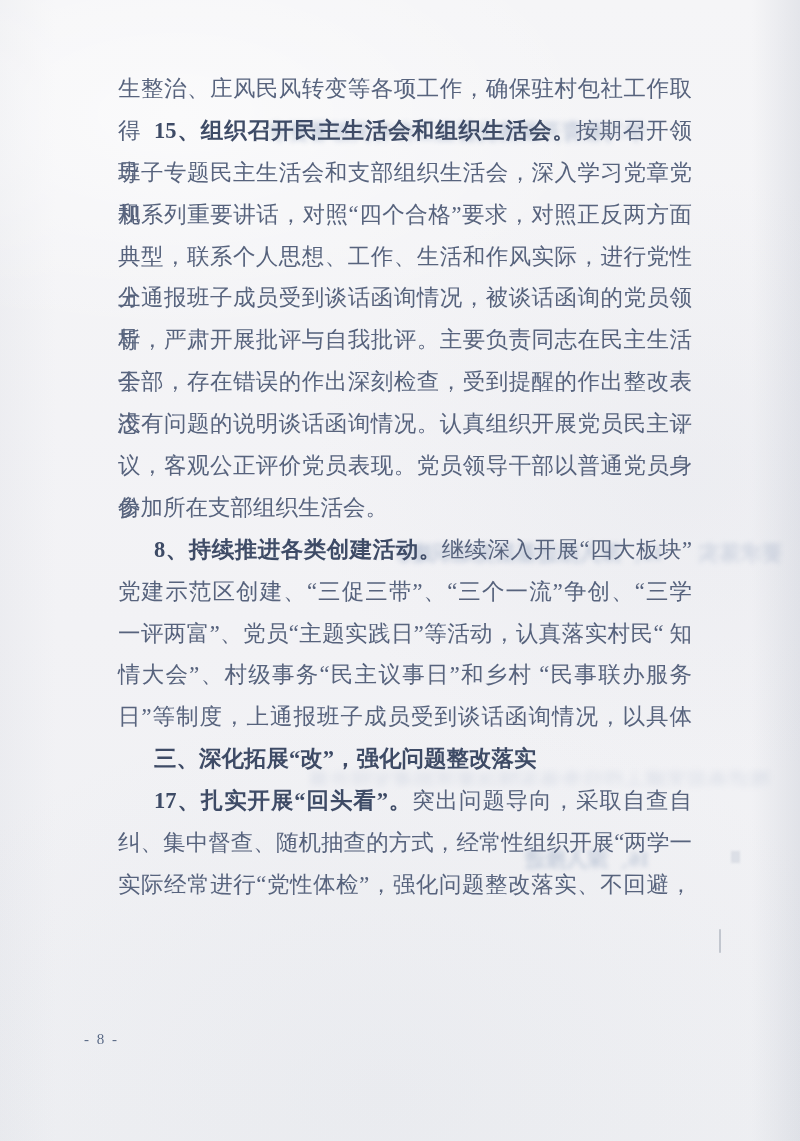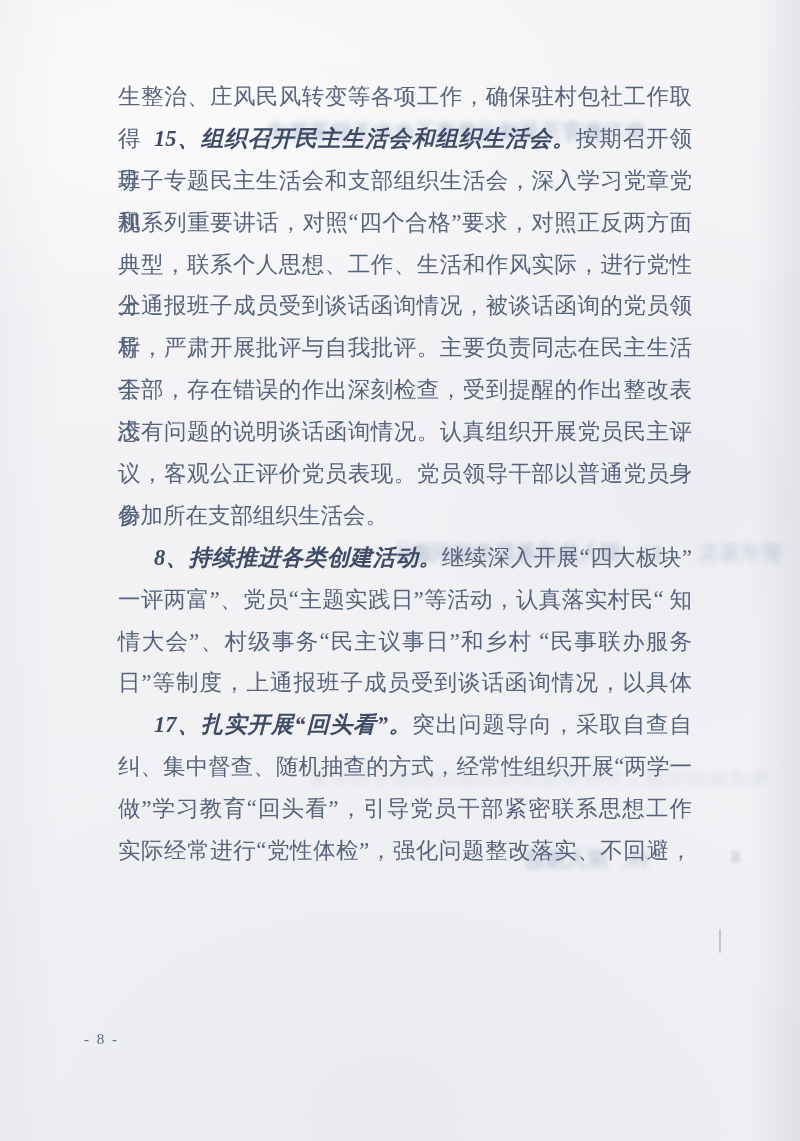--- a/index.html
+++ b/index.html
@@ -25,35 +25,35 @@
     background:
       radial-gradient(620px 320px at 22% 10%, rgba(255,255,255,0.55), transparent 70%),
       radial-gradient(520px 420px at 86% 42%, rgba(208,212,222,0.18), transparent 72%),
       radial-gradient(720px 520px at 48% 96%, rgba(204,209,219,0.16), transparent 75%),
       linear-gradient(90deg, rgba(198,202,212,0.14), transparent 7%, transparent 94%, rgba(176,182,196,0.25));
   }
   
   .textblock {
     position: absolute;
     left: 118px;
-    top: 76px;
+    top: 68px;
     width: 574px;
     font-size: 22.5px;
     color: #57637d;
   }
   .line {
     height: 41.9px;
     line-height: 41.9px;
     text-align: justify;
     text-justify: inter-character;
     white-space: normal;
   }
   .line.fill { text-align-last: justify; }
   .line.indent { text-indent: 36px; }
-  .seg.bold { font-weight: 700; color: #3e4b66; font-style: italic; }
+  .seg.bold { font-weight: 700; color: #3e4b66; }
   
   .footer {
     position: absolute;
     left: 84px;
     top: 1031px;
     font-size: 15px;
     letter-spacing: 2px;
     color: #5a6a86;
   }
   
@@ -112,26 +112,27 @@
       <div class="line fill"><span class="seg">班子专题民主生活会和支部组织生活会，深入学习党章党规</span></div>
       <div class="line fill"><span class="seg">和系列重要讲话，对照“四个合格”要求，对照正反两方面</span></div>
       <div class="line fill"><span class="seg">典型，联系个人思想、工作、生活和作风实际，进行党性分</span></div>
       <div class="line fill"><span class="seg">上通报班子成员受到谈话函询情况，被谈话函询的党员领导</span></div>
       <div class="line fill"><span class="seg">析，严肃开展批评与自我批评。主要负责同志在民主生活会</span></div>
       <div class="line fill"><span class="seg">干部，存在错误的作出深刻检查，受到提醒的作出整改表态，</span></div>
       <div class="line fill"><span class="seg">没有问题的说明谈话函询情况。认真组织开展党员民主评</span></div>
       <div class="line fill"><span class="seg">议，客观公正评价党员表现。党员领导干部以普通党员身份</span></div>
       <div class="line"><span class="seg">参加所在支部组织生活会。</span></div>
       <div class="line fill indent"><span class="seg bold">8、持续推进各类创建活动。</span><span class="seg">继续深入开展“四大板块”</span></div>
+      <div class="line fill"><span class="seg">党建示范区创建、“三促三带”、“三个一流”争创、“三学</span></div>
       <div class="line fill"><span class="seg">一评两富”、党员“主题实践日”等活动，认真落实村民“ 知</span></div>
       <div class="line fill"><span class="seg">情大会”、村级事务“民主议事日”和乡村 “民事联办服务</span></div>
       <div class="line fill"><span class="seg">日”等制度，上通报班子成员受到谈话函询情况，以具体</span></div>
+      <div class="line indent"><span class="seg bold">三、深化拓展“改”，强化问题整改落实</span></div>
       <div class="line fill indent"><span class="seg bold">17、扎实开展“回头看”。</span><span class="seg">突出问题导向，采取自查自</span></div>
       <div class="line fill"><span class="seg">纠、集中督查、随机抽查的方式，经常性组织开展“两学一</span></div>
-      <div class="line fill"><span class="seg">做”学习教育“回头看”，引导党员干部紧密联系思想工作</span></div>
       <div class="line fill"><span class="seg">实际经常进行“党性体检”，强化问题整改落实、不回避，</span></div>
     </div>
 
   <div class="footer">- 8 -</div>
 
   <div class="vline"></div>
   <div class="speck"></div>
 
 </div>
 

